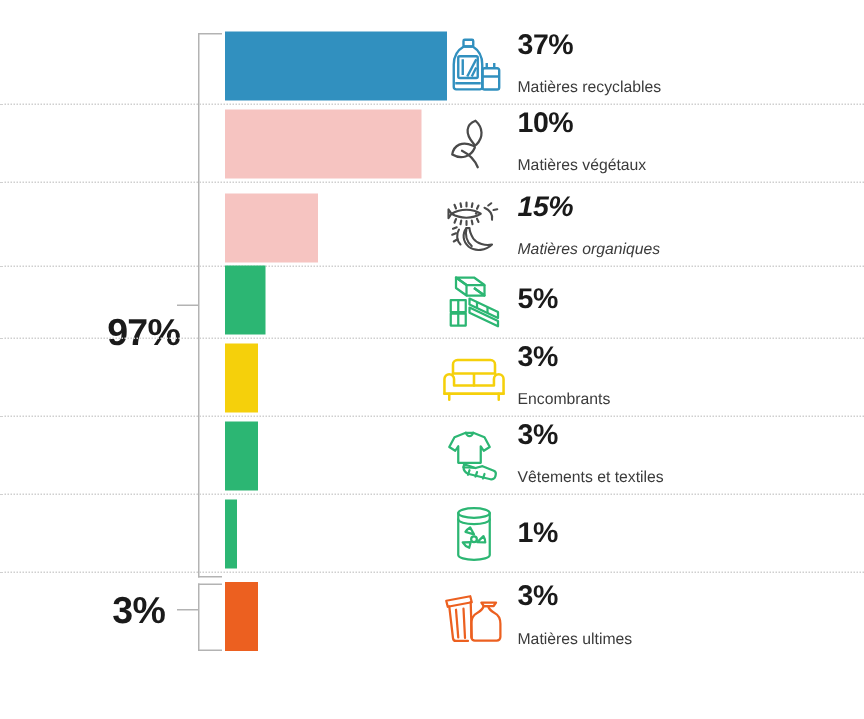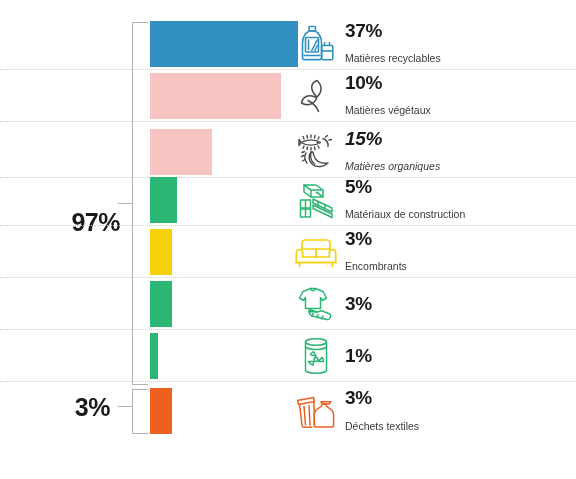--- a/index.html
+++ b/index.html
@@ -185,21 +185,20 @@
           <line x1="9.5" y1="19" x2="9.5" y2="27"></line>
           <line x1="9.5" y1="28" x2="9.5" y2="36"></line>
           <path d="M17 18 L36 27 L36 31 L17 22 z"></path>
           <path d="M17 24 L36 33 L36 36.5 L17 27.5 z"></path>
           <line x1="22" y1="20.4" x2="22" y2="24.4"></line>
           <line x1="29" y1="23.7" x2="29" y2="27.7"></line>
         </svg>
       </div>
       <div class="label-cell">
         <div class="pct">5%</div>
-        <div class="name">Matériaux de construction</div>
       </div>
     </div>
 
     <div class="row" style="top:226px; height:52px;">
       <div class="bar" style="width:22px; height:46px; background:#f5d00b;"></div>
       <div class="icon-cell">
         <svg width="42" height="34" viewBox="0 0 42 34" fill="none" stroke="#f5d00b" stroke-width="1.7" stroke-linecap="round" stroke-linejoin="round">
           <path d="M7 14 V8 a3 3 0 0 1 3 -3 h22 a3 3 0 0 1 3 3 v6"></path>
           <path d="M7 14 h28"></path>
           <path d="M4.5 14.5 a3.2 3.2 0 0 1 3.2 3.2 v4.3 h26.6 v-4.3 a3.2 3.2 0 0 1 6.4 0 v9.8 H1.3 v-9.8 a3.2 3.2 0 0 1 3.2 -3.2 z"></path>
@@ -222,20 +221,21 @@
           <path d="M14.5 2.5 C15.5 5.5 18.5 5.5 19.5 2.5"></path>
           <path d="M13 25.5 C13 28 14 29 16.5 30 L31 33.5 a2.6 2.6 0 0 0 3.2 -1.9 l0.3 -1.3 a2.2 2.2 0 0 0 -1.3 -2.5 l-7.5 -3 L21 26 z"></path>
           <path d="M13 25.5 L13.4 23.5 L18 25 L21 26"></path>
           <line x1="16" y1="30.5" x2="17" y2="27.5"></line>
           <line x1="21" y1="31.7" x2="22" y2="28.7"></line>
           <line x1="26" y1="33" x2="27" y2="30"></line>
         </svg>
       </div>
       <div class="label-cell">
         <div class="pct">3%</div>
+        <div class="name">Vêtements et textiles</div>
       </div>
     </div>
 
     <div class="row" style="top:330px; height:52px;">
       <div class="bar" style="width:8px; height:46px; background:#2cb673;"></div>
       <div class="icon-cell">
         <svg width="34" height="38" viewBox="0 0 34 38" fill="none" stroke="#2cb673" stroke-width="1.5" stroke-linecap="round" stroke-linejoin="round">
           <ellipse cx="17" cy="5" rx="10.5" ry="3.2"></ellipse>
           <path d="M6.5 5 v28 c0 1.8 4.7 3.2 10.5 3.2 s10.5 -1.4 10.5 -3.2 V5"></path>
           <path d="M6.5 9.2 c0 1.8 4.7 3.2 10.5 3.2 s10.5 -1.4 10.5 -3.2"></path>
@@ -258,18 +258,18 @@
           <path d="M4.5 12.2 L7 33.5 a2 2 0 0 0 2 1.8 h8"></path>
           <path d="M18.8 9.3 L19.5 33.2"></path>
           <line x1="9" y1="14.5" x2="10.5" y2="33"></line>
           <line x1="14" y1="13.8" x2="15" y2="33.3"></line>
           <path d="M27.5 12 c-0.8 2.2 -2.3 3.6 -4.4 4.6 c-2.6 1.3 -3.9 4 -3.9 7.3 v8.8 a2.4 2.4 0 0 0 2.4 2.4 h14.6 a2.4 2.4 0 0 0 2.4 -2.4 v-8.8 c0 -3.3 -1.3 -6 -3.9 -7.3 c-2.1 -1 -3.6 -2.4 -4.4 -4.6 z"></path>
           <path d="M27.5 12 l-1.6 -2.3 l9.8 0 l-1.6 2.3 z"></path>
         </svg>
       </div>
       <div class="label-cell">
         <div class="pct">3%</div>
-        <div class="name">Déchets textiles</div>
+        <div class="name">Matières ultimes</div>
       </div>
     </div>
 
   </div>
 </div>
 
 </body></html>

